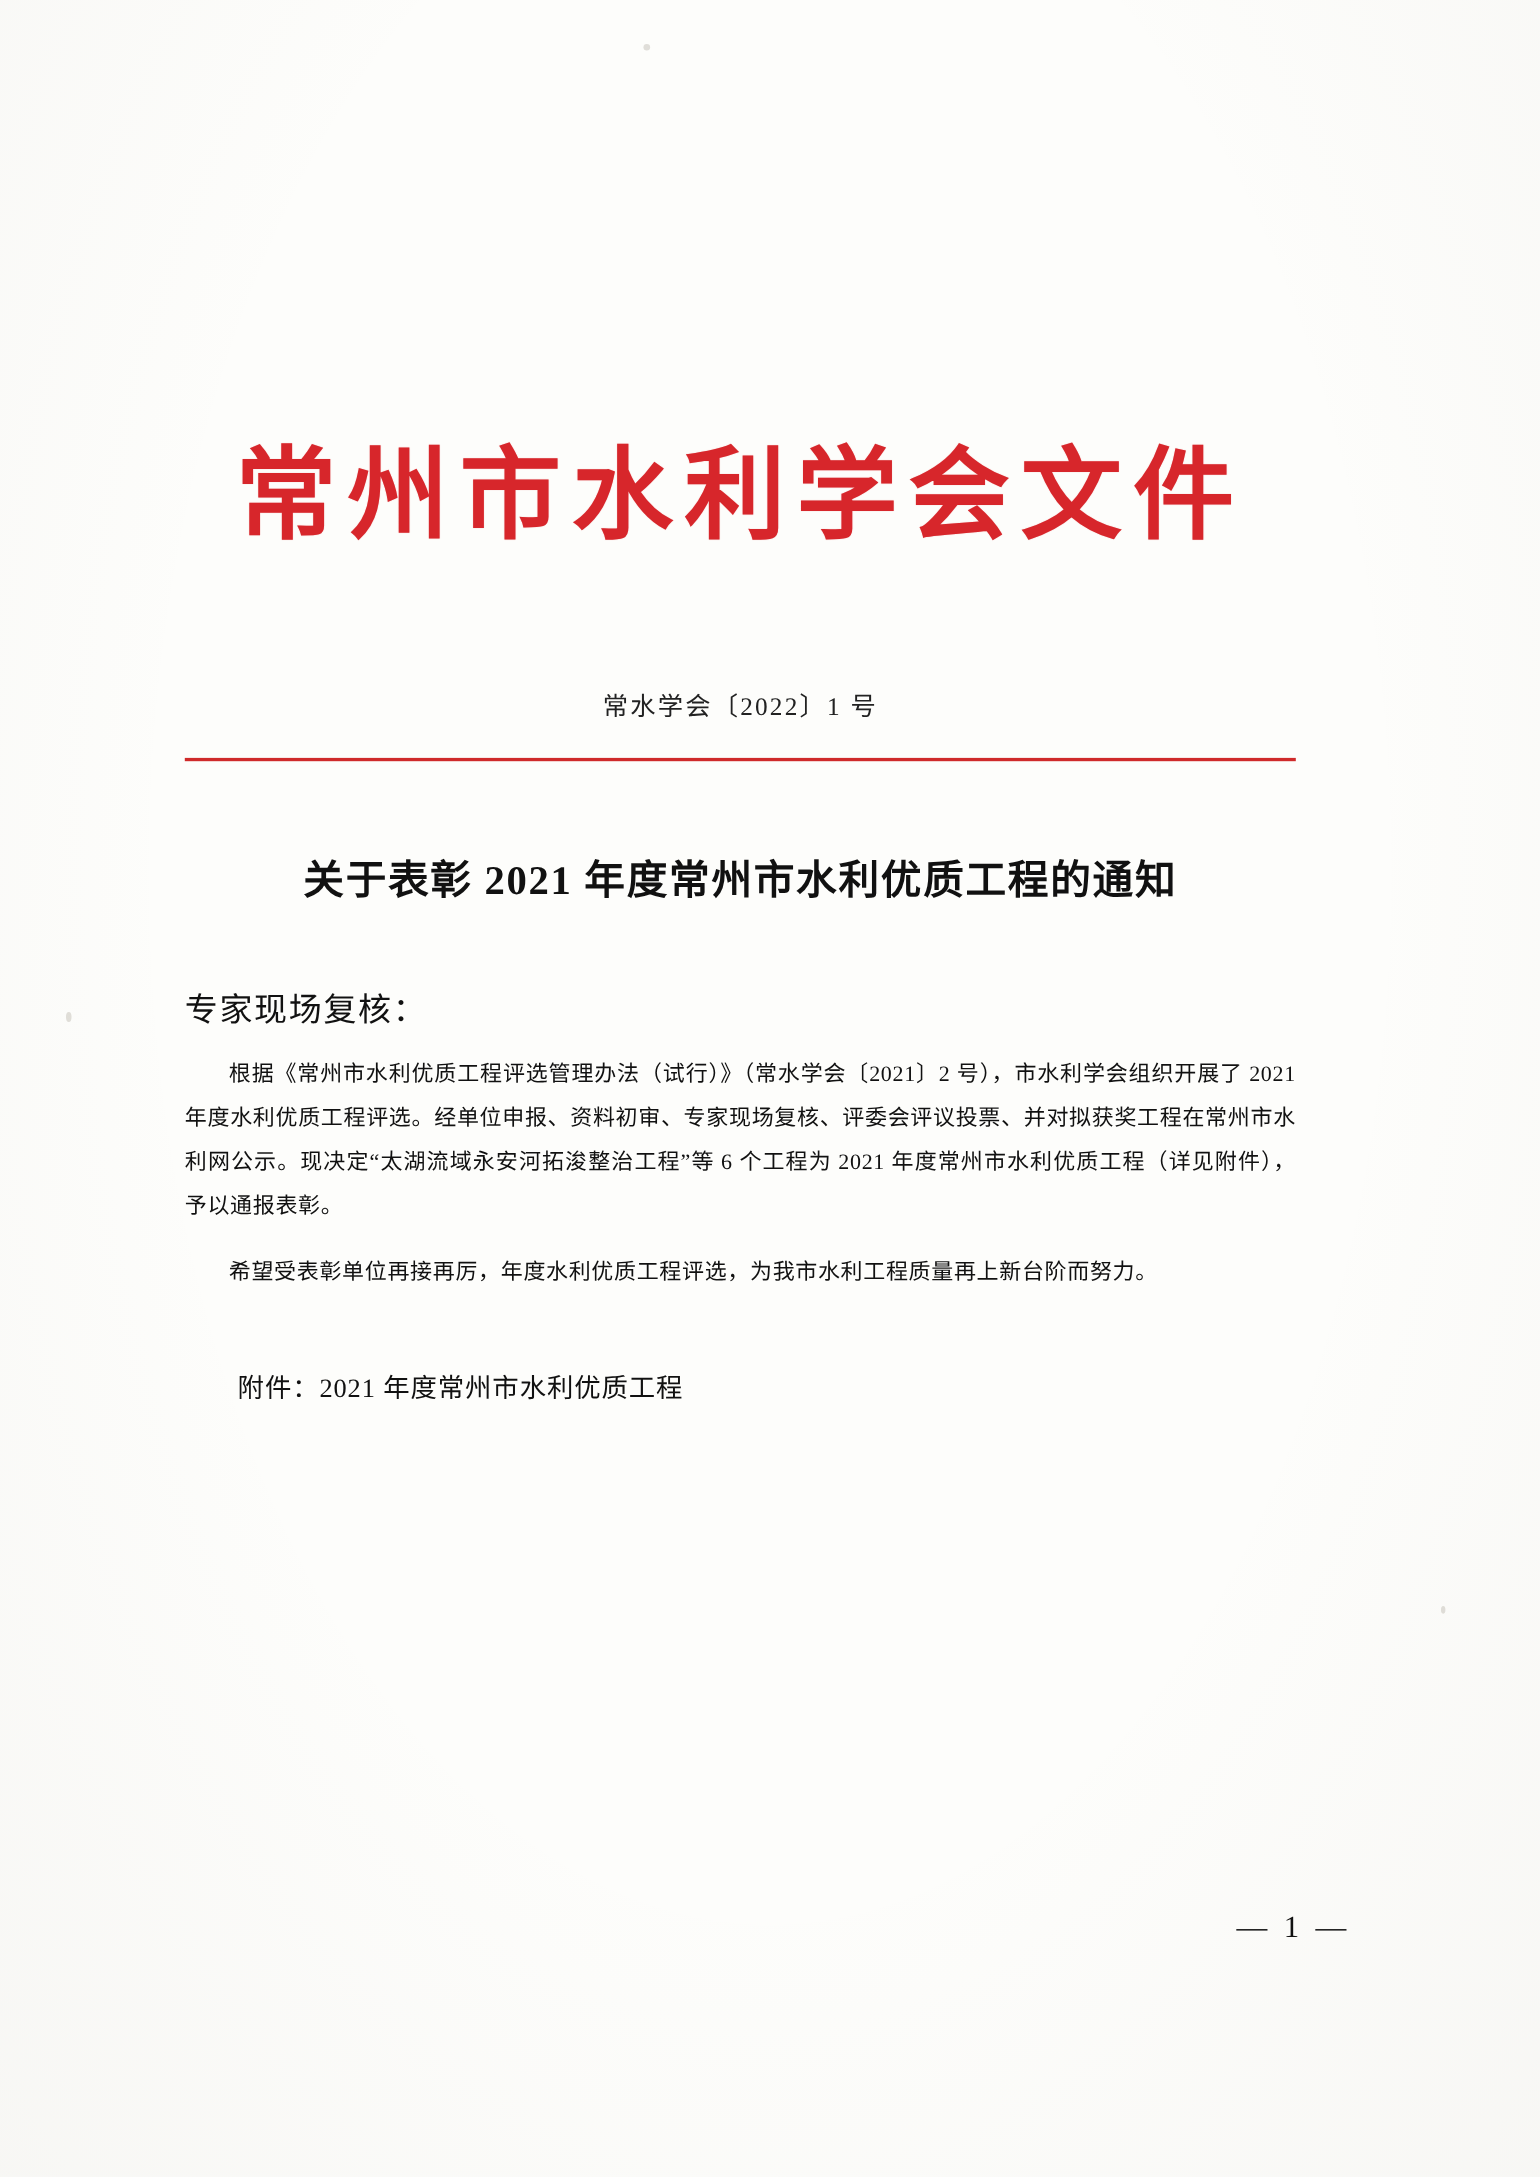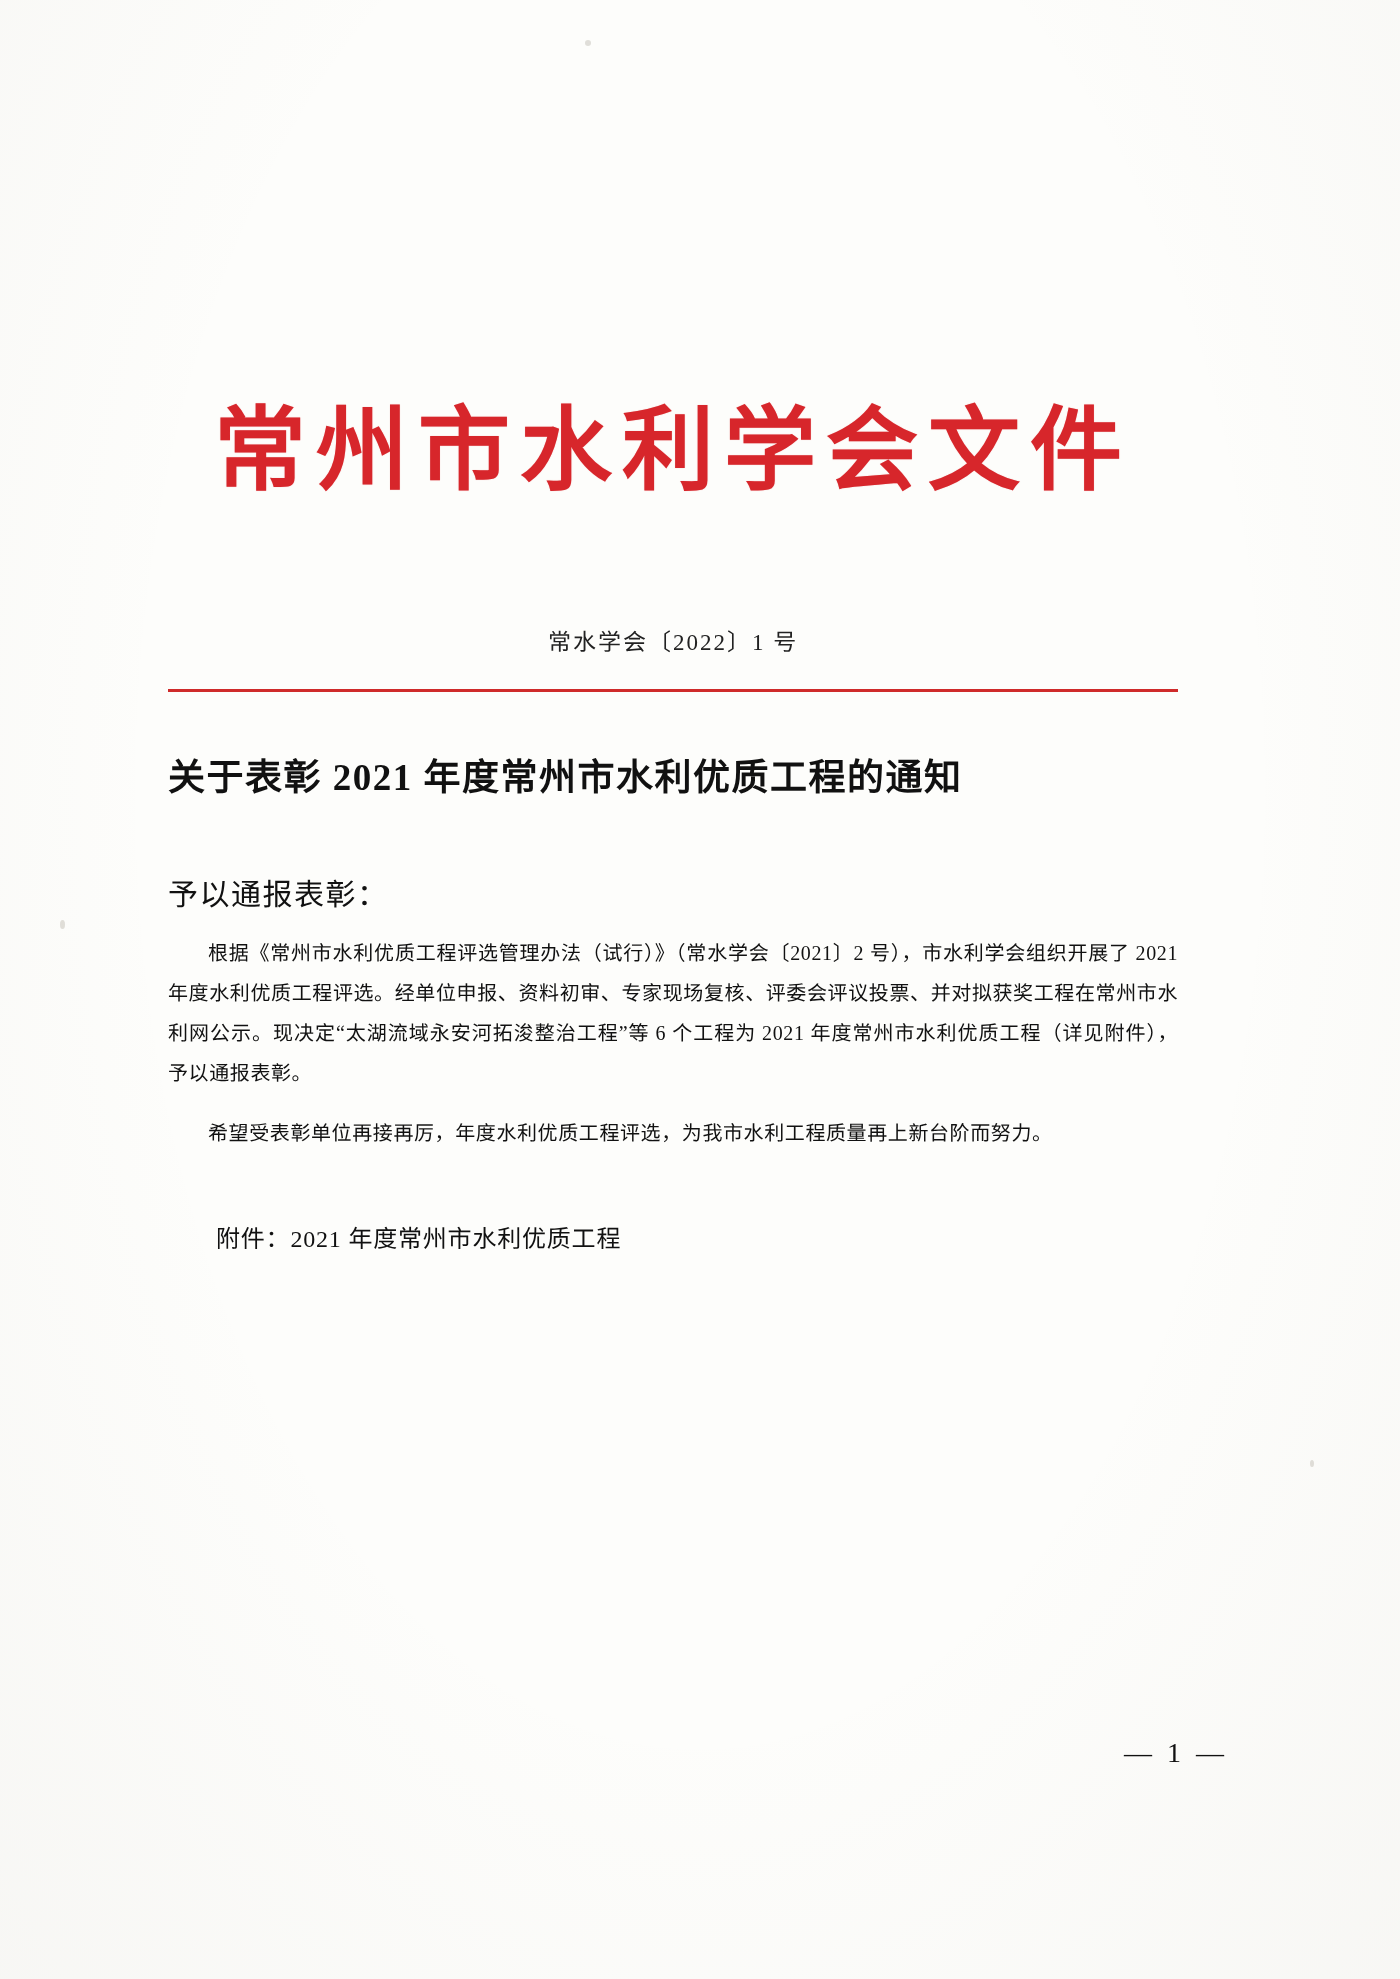--- a/index.html
+++ b/index.html
@@ -63,21 +63,22 @@
   }
 
   .red-rule {
     margin: 32px auto 0 auto;
     width: 1010px;
     height: 3px;
     background: #cf2a2a;
   }
 
   .subject {
-    margin-top: 60px;
+    margin-top: 84px;
+    text-align: center;
     font-size: 37px;
     font-weight: bold;
     letter-spacing: 1.5px;
     color: #111;
     line-height: 1.4;
   }
 
   .salutation {
     margin-top: 62px;
     font-size: 30px;
@@ -135,21 +136,21 @@
   <div class="content">
 
     <div class="doc-title">常州市水利学会文件</div>
 
     <div class="doc-number">常水学会〔2022〕1 号</div>
 
     <div class="red-rule"></div>
 
     <div class="subject">关于表彰 2021 年度常州市水利优质工程的通知</div>
 
-    <div class="salutation">予以通报表彰：</div>
+    <div class="salutation">专家现场复核：</div>
 
     <p class="body-para">根据《常州市水利优质工程评选管理办法（试行）》（常水学会〔2021〕2 号），市水利学会组织开展了 2021 年度水利优质工程评选。经单位申报、资料初审、专家现场复核、评委会评议投票、并对拟获奖工程在常州市水利网公示。现决定“太湖流域永安河拓浚整治工程”等 6 个工程为 2021 年度常州市水利优质工程（详见附件），予以通报表彰。</p>
 
     <p class="body-para">希望受表彰单位再接再厉，年度水利优质工程评选，为我市水利工程质量再上新台阶而努力。</p>
 
     <div class="attachment">附件：2021 年度常州市水利优质工程</div>
 
   </div>
 
   <div class="page-number">— 1 —</div>

